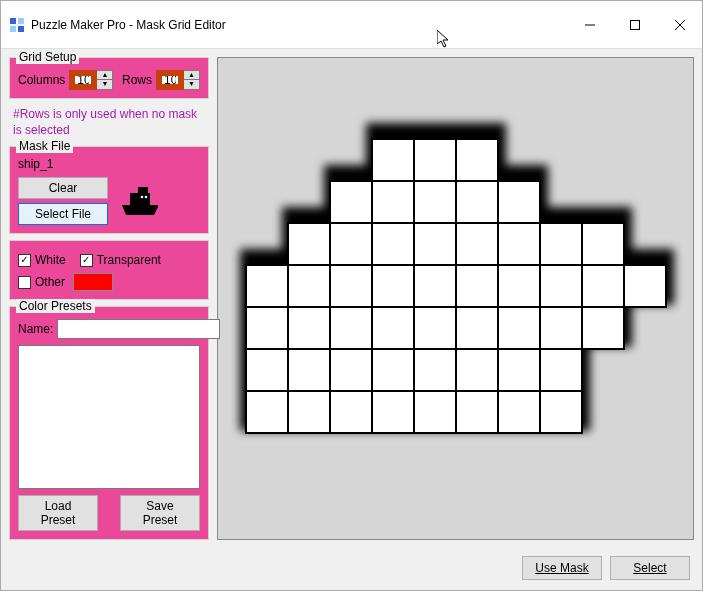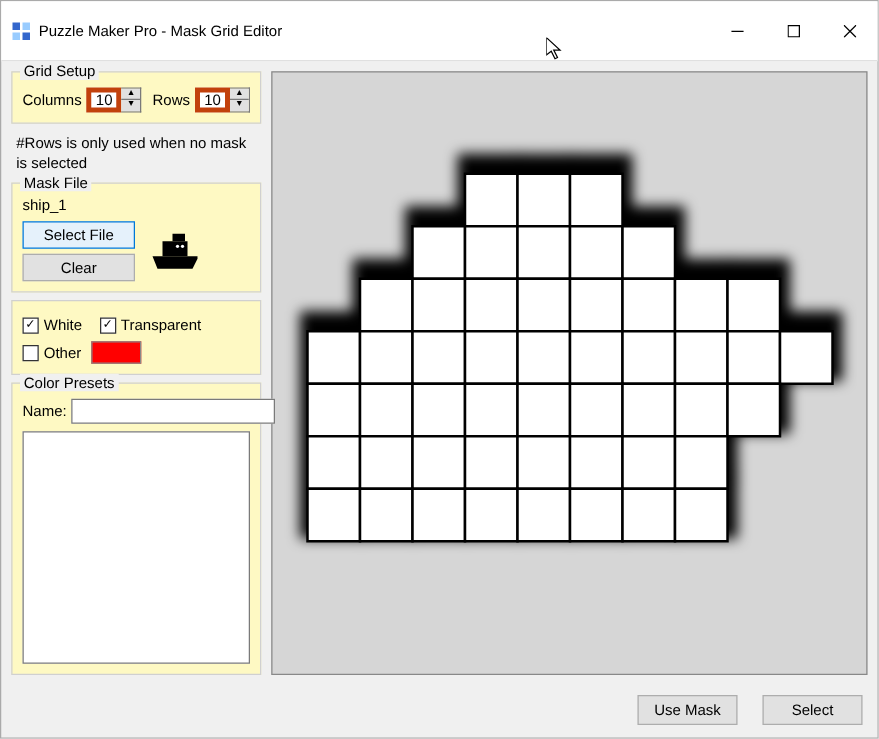--- a/index.html
+++ b/index.html
@@ -5,44 +5,44 @@
 * { box-sizing: border-box; font-family: "Segoe UI", Tahoma, sans-serif; font-size: 12px; }
 body { margin: 0; background: #fff; }
 .window { width: 703px; height: 591px; border: 1px solid #aaa; background: #f0f0f0; display: flex; flex-direction: column; }
 .titlebar { height: 48px; background: #fff; display: flex; align-items: center; padding: 0 0 0 8px; border-bottom: 1px solid #e0e0e0; }
 .titlebar .icon { width: 16px; height: 16px; margin-right: 6px; }
 .titlebar .title { flex: 1; color: #000; }
 .winbtn { width: 45px; height: 29px; display: flex; align-items: center; justify-content: center; color: #000; }
 .content { flex: 1; display: flex; flex-direction: column; }
 .main { flex: 1; display: flex; padding: 8px; gap: 8px; }
 .left { width: 200px; display: flex; flex-direction: column; gap: 6px; }
-.fieldset { border: 1px solid #d0d0d0; padding: 6px 8px 8px 8px; position: relative; background: #fef9c3; }
+.fieldset { border: 1px solid #d0d0d0; padding: 6px 8px 8px 8px; position: relative; background: #ec4899; }
 .fieldset .legend { position: absolute; top: -8px; left: 6px; background: #f0f0f0; padding: 0 3px; color: #000; }
 .row { display: flex; align-items: center; gap: 4px; margin-top: 6px; }
 .lbl { color: #000; }
 .spin { display: flex; }
-.spin input { width: 28px; height: 20px; border: 4px solid #c2410c; padding: 0 2px; background: #fff; text-align: center; }
+.spin input { width: 28px; height: 20px; border: 6px solid #c2410c; padding: 0 2px; background: #fff; }
 .spinbtns { display: flex; flex-direction: column; border: 1px solid #7a7a7a; border-left: none; }
 .spinbtns div { width: 15px; height: 9px; background: #e1e1e1; font-size: 7px; line-height: 7px; text-align: center; cursor: pointer; border-bottom: 1px solid #7a7a7a; }
 .spinbtns div:last-child { border-bottom: none; }
-.note { color: #000000; padding: 2px 4px; line-height: 1.3; }
+.note { color: #a21caf; padding: 2px 4px; line-height: 1.3; }
 .btn { border: 1px solid #adadad; background: #e1e1e1; padding: 3px 12px; cursor: pointer; display: inline-block; text-align: center; }
 .btn.selected { border: 1px solid #0078d7; background: #e5f1fb; }
 .maskfile-row { display: flex; align-items: center; gap: 10px; }
 .maskfile-btns { display: flex; flex-direction: column; gap: 4px; width: 90px; }
 .ship-icon { width: 44px; height: 36px; }
 .chkrow { display: flex; align-items: center; gap: 4px; }
 .chkbox { width: 13px; height: 13px; border: 1px solid #333; background: #fff; display: flex; align-items: center; justify-content: center; font-size: 10px; line-height: 10px; }
 .colorswatch { width: 40px; height: 18px; border: 1px solid #888; background: #ff0000; }
 .text-input { height: 20px; border: 1px solid #7a7a7a; background: #fff; padding: 0 3px; }
 .preset-list { flex: 1; border: 1px solid #7a7a7a; background: #fff; min-height: 140px; }
 .preset-btns { display: flex; justify-content: space-between; margin-top: 6px; }
 .preset-btns .btn { width: 80px; }
 .preview { flex: 1; border: 1px solid #888; background: #d6d6d6; display: flex; align-items: center; justify-content: center; overflow: hidden; }
-.footer { display: flex; justify-content: flex-end; padding: 8px 12px 10px; gap: 20px; }
+.footer { display: flex; justify-content: flex-end; padding: 8px 12px 10px; gap: 8px; text-decoration: underline; }
 .footer .btn { width: 80px; padding: 4px 0; }
 .cursor { position: absolute; left: 437px; top: 30px; pointer-events: none; }
 </style>
 </head>
 <body>
 
 <div class="window">
   <div class="titlebar">
     <svg class="icon" viewBox="0 0 16 16">
         <rect x="1" y="1" width="6" height="6" fill="#36c"></rect>
@@ -96,22 +96,22 @@
           </div>
         </div>
 
         <div class="note">#Rows is only used when no mask is selected</div>
 
         <div class="fieldset">
           <div class="legend">Mask File</div>
           <div class="lbl" style="margin-top:4px">ship_1</div>
           <div class="maskfile-row" style="margin-top:6px">
             <div class="maskfile-btns">
+              <div class="btn">Clear</div>
               <div class="btn selected">Select File</div>
-              <div class="btn">Clear</div>
             </div>
             <svg class="ship-icon" viewBox="0 0 44 36">
               <path d="M4 22 L40 22 L40 24 L36 32 L8 32 Z" fill="#000"></path>
               <rect x="12" y="10" width="20" height="12" fill="#000"></rect>
               <rect x="20" y="4" width="10" height="6" fill="#000"></rect>
               <circle cx="24" cy="14" r="1.3" fill="#fff"></circle>
                 <circle cx="28" cy="14" r="1.3" fill="#fff"></circle>
             </svg>
           </div>
         </div>
@@ -136,20 +136,24 @@
           </div>
         </div>
 
         <div class="fieldset" style="flex:1;display:flex;flex-direction:column">
           <div class="legend">Color Presets</div>
           <div class="row">
             <span class="lbl">Name:</span>
             <input class="text-input" style="flex: 1 1 0%;" value="">
           </div>
           <div class="preset-list" style="margin-top:6px"></div>
+          <div class="preset-btns">
+            <div class="btn">Load Preset</div>
+            <div class="btn">Save Preset</div>
+          </div>
         </div>
 
       </div>
 
       <div class="preview">
         <svg id="preview-svg" width="460" height="460" viewBox="0 0 460 460">
             <defs>
               <filter id="blur">
                 <feGaussianBlur stdDeviation="5"></feGaussianBlur>
               </filter>

